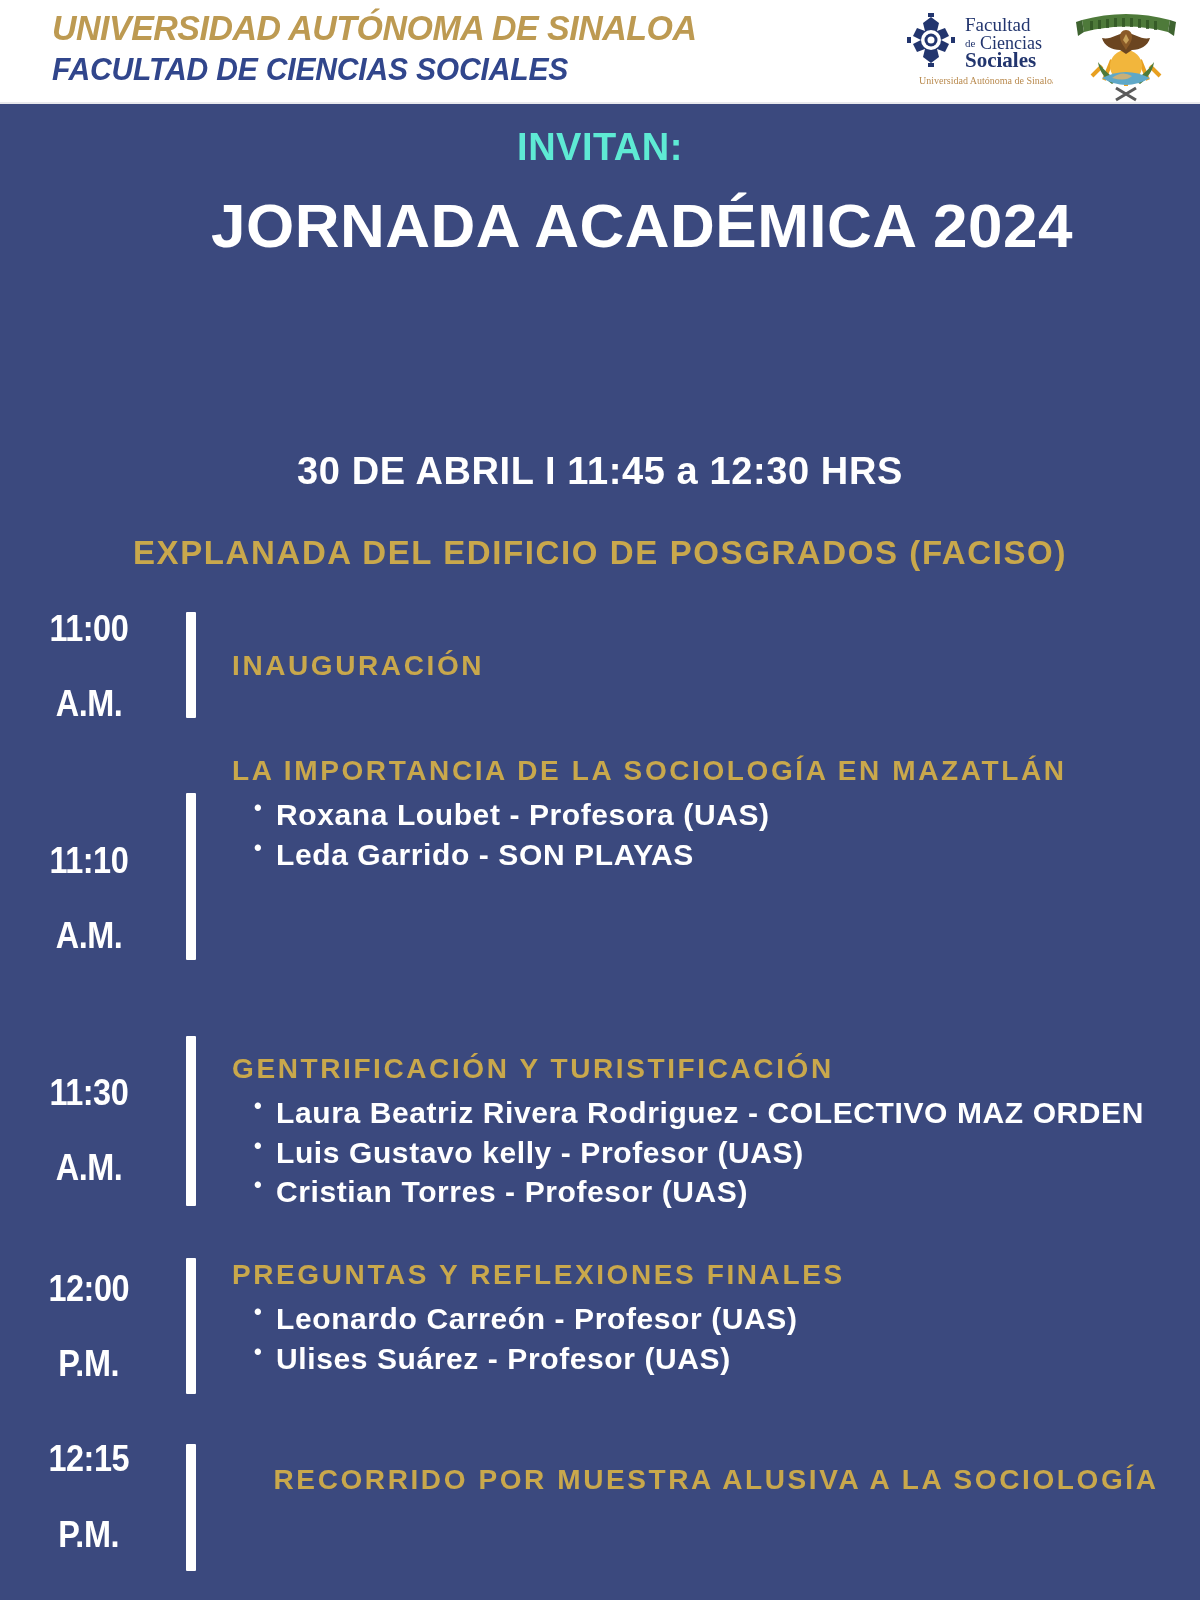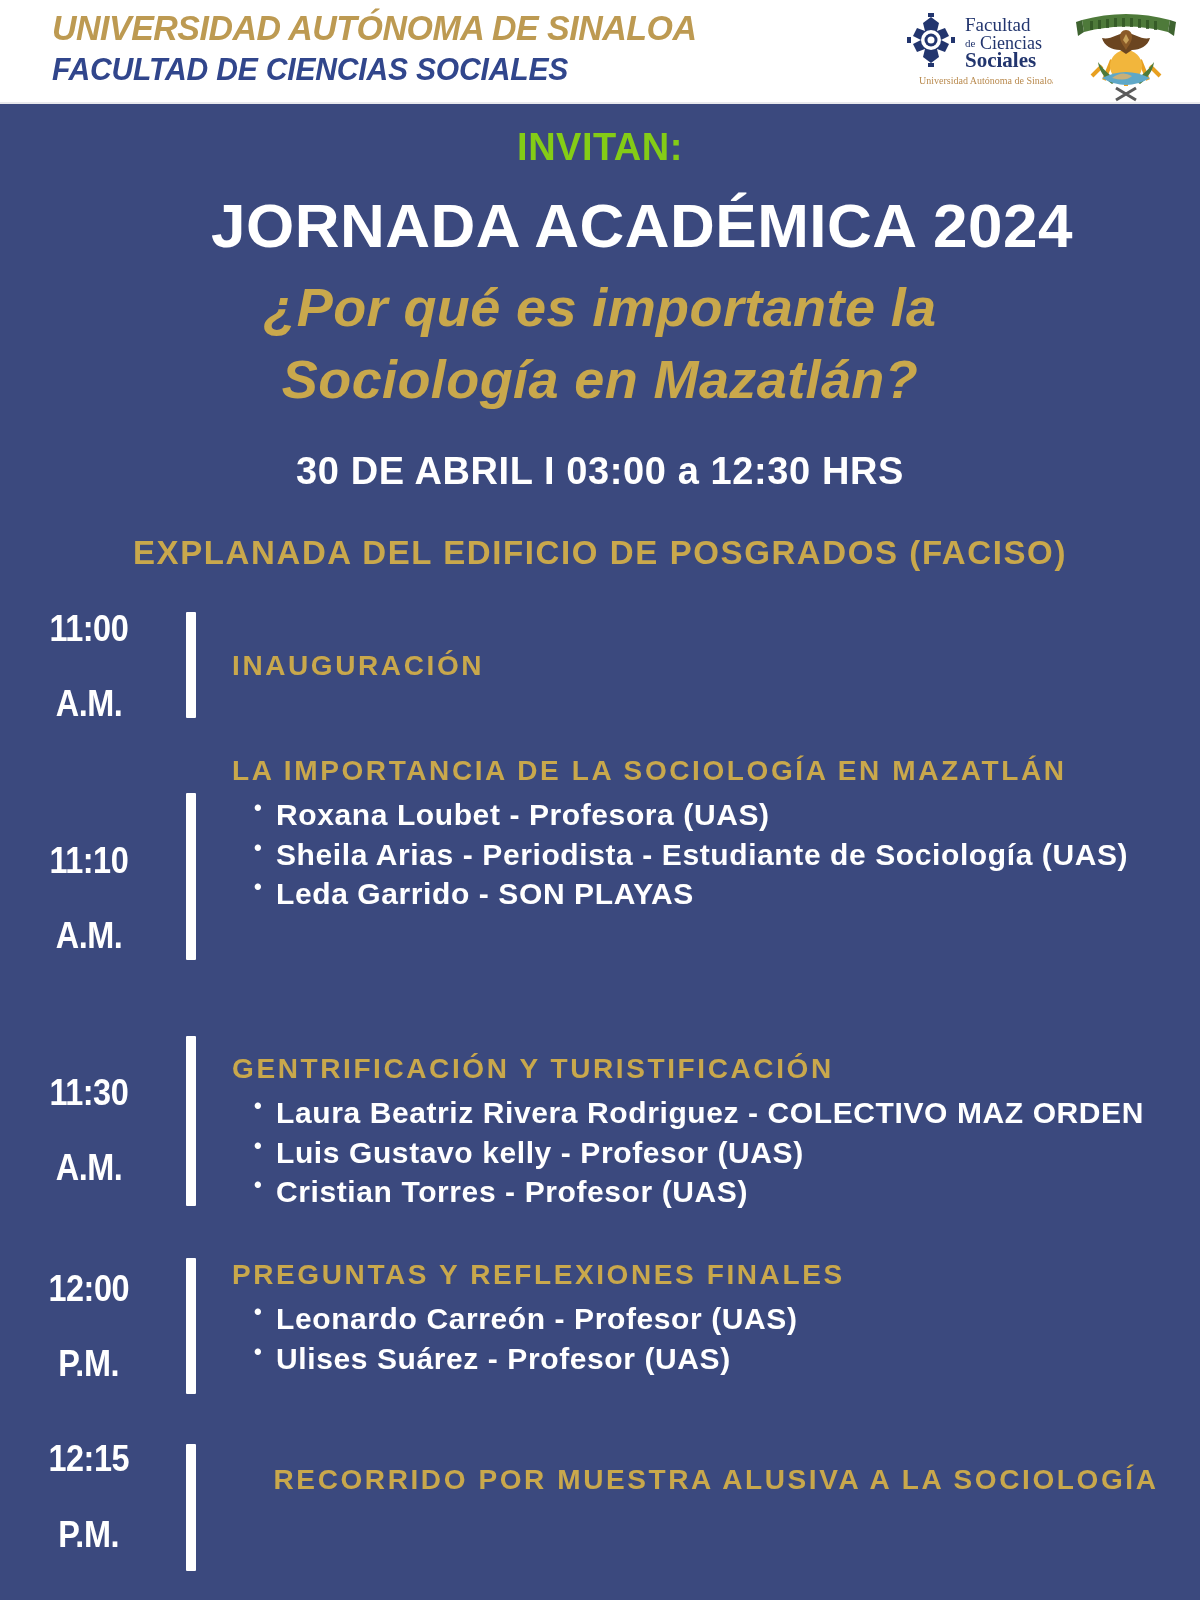--- a/index.html
+++ b/index.html
@@ -90,21 +90,21 @@
   .invitan {
     position: absolute;
     left: 0;
     top: 126px;
     width: 1200px;
     text-align: center;
     font-family: "Liberation Sans", sans-serif;
     font-weight: bold;
     font-size: 38px;
     letter-spacing: 0.5px;
-    color: #84cc16;
+    color: #5eead4;
   }
   .main-title {
     position: absolute;
     left: 0;
     top: 190px;
     width: 1200px;
     text-align: center;
     font-family: "Liberation Sans", sans-serif;
     font-weight: bold;
     font-size: 62px;
@@ -315,25 +315,21 @@
       <path d="M34 74 Q58 62 82 74 Q58 88 34 74 Z" fill="#5fa8c8"></path>
       <path d="M44 74 Q54 66 64 72 Q58 78 44 74 Z" fill="#c8b07a"></path>
       <path d="M48 84 L68 96 M68 84 L48 96" stroke="#5b5b5b" stroke-width="3" fill="none"></path>
     </svg>
 
     <div class="header-rule"></div>
   </div>
 
   <div class="invitan">INVITAN:</div>
   <div class="main-title">JORNADA ACADÉMICA 2024</div>
-  <div class="subtitle">
-    <div>¿Por qué es importante la</div>
-    <div>Sociología en Mazatlán?</div>
-  </div>
-  <div class="datetime">30 DE ABRIL I 03:00 a 12:30 HRS</div>
+  <div class="datetime">30 DE ABRIL I 11:45 a 12:30 HRS</div>
   <div class="venue">EXPLANADA DEL EDIFICIO DE POSGRADOS (FACISO)</div>
 
   <div class="agenda">
 
     <div class="agenda-row row-1">
       <div class="time-col">
         <div class="time-main">11:00</div>
         <div class="time-mer">A.M.</div>
       </div>
       <div class="divider"></div>
@@ -345,21 +341,20 @@
     <div class="agenda-row row-2">
       <div class="time-col">
         <div class="time-main">11:10</div>
         <div class="time-mer">A.M.</div>
       </div>
       <div class="divider"></div>
       <div class="content-col">
         <div class="session-title">LA IMPORTANCIA DE LA SOCIOLOGÍA EN MAZATLÁN</div>
         <ul class="speakers">
           <li>Roxana Loubet - Profesora (UAS)</li>
-          <li>Sheila Arias - Periodista - Estudiante de Sociología (UAS)</li>
           <li>Leda Garrido - SON PLAYAS</li>
         </ul>
       </div>
     </div>
 
     <div class="agenda-row row-3">
       <div class="time-col">
         <div class="time-main">11:30</div>
         <div class="time-mer">A.M.</div>
       </div>

